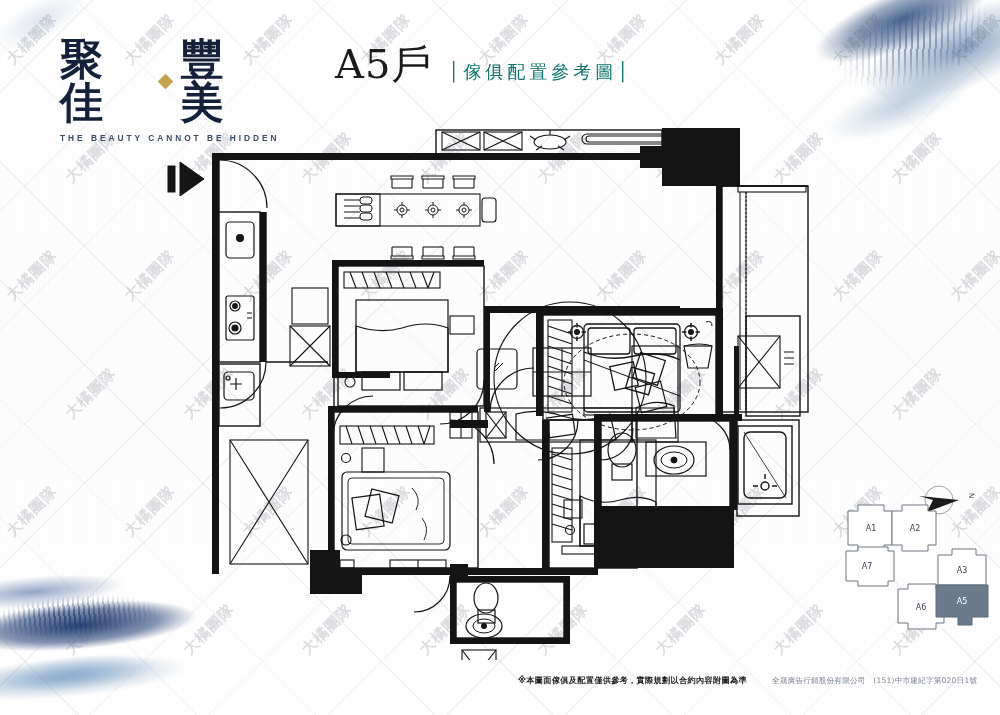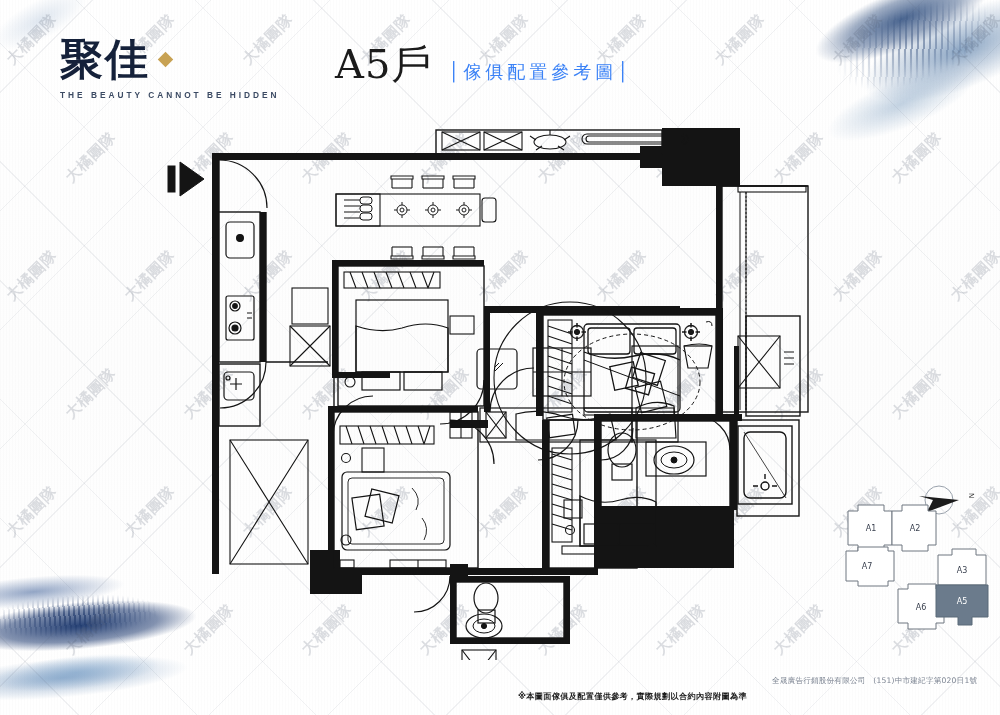--- a/index.html
+++ b/index.html
@@ -92,35 +92,35 @@
     margin-top:9px;font-size:8.3px;letter-spacing:3.0px;font-weight:700;
     color:#3b4a63;font-family:"Liberation Sans",sans-serif;white-space:nowrap;
   }
   .title-wrap{position:absolute;left:335px;top:44px;display:flex;align-items:baseline;gap:16px;}
   .title-main{
     font-family:"DejaVu Serif","Liberation Serif",serif;
     font-size:40px;font-weight:400;color:#1b1b1b;letter-spacing:1px;line-height:1;
   }
   .title-sub{
     font-family:"DejaVu Serif","Liberation Serif",serif;
-    font-size:18px;color:#3b82f6;letter-spacing:4px;white-space:nowrap;
+    font-size:18px;color:#0f766e;letter-spacing:4px;white-space:nowrap;
   }
 
   
   .plan{position:absolute;left:150px;top:120px;width:680px;height:540px;}
   .plan svg{display:block;}
 
   
   .keyplan{position:absolute;left:840px;top:489px;width:150px;height:150px;}
   .northwrap{position:absolute;left:915px;top:484px;width:80px;height:34px;}
 
   
   .footer{position:absolute;left:0;bottom:14px;width:1000px;height:26px;}
   .f-note{
-    position:absolute;left:518px;top:16px;font-size:8.2px;color:#1d1d1d;
+    position:absolute;left:518px;top:0;font-size:8.2px;color:#1d1d1d;
     font-family:"DejaVu Sans",sans-serif;letter-spacing:.3px;font-weight:700;white-space:nowrap;
   }
   .f-co{
     position:absolute;left:772px;top:1px;font-size:7.6px;color:#7c8492;
     font-family:"DejaVu Sans",sans-serif;letter-spacing:.2px;white-space:nowrap;
   }
 </style>
 </head>
 <body>
 
@@ -189,20 +189,21 @@
       <span class="wm-txt" style="left: 649px; top: 620px;">大橘團隊</span>
       <span class="wm-txt" style="left: 767px; top: 620px;">大橘團隊</span>
       <span class="wm-txt" style="left: 885px; top: 620px;">大橘團隊</span>
     </div>
 
   <div class="header">
     <div class="logo">
       <div class="logo-row">
         <span class="logo-ch">聚佳</span>
         <span class="logo-dot"></span>
+        <span class="logo-ch">豐美</span>
       </div>
       <div class="logo-tag">THE BEAUTY CANNOT BE HIDDEN</div>
     </div>
     <div class="title-wrap">
       <span class="title-main">A5戶</span>
       <span class="title-sub">│傢俱配置參考圖│</span>
     </div>
   </div>
 
   <div class="plan">

